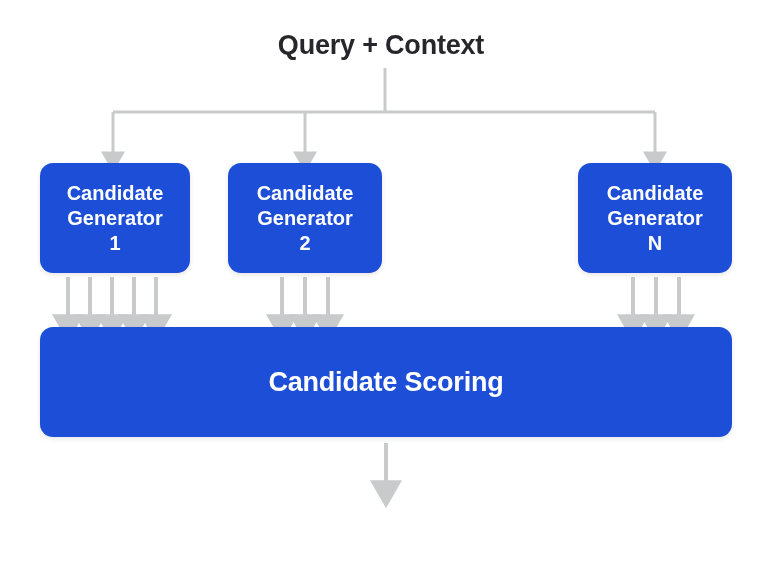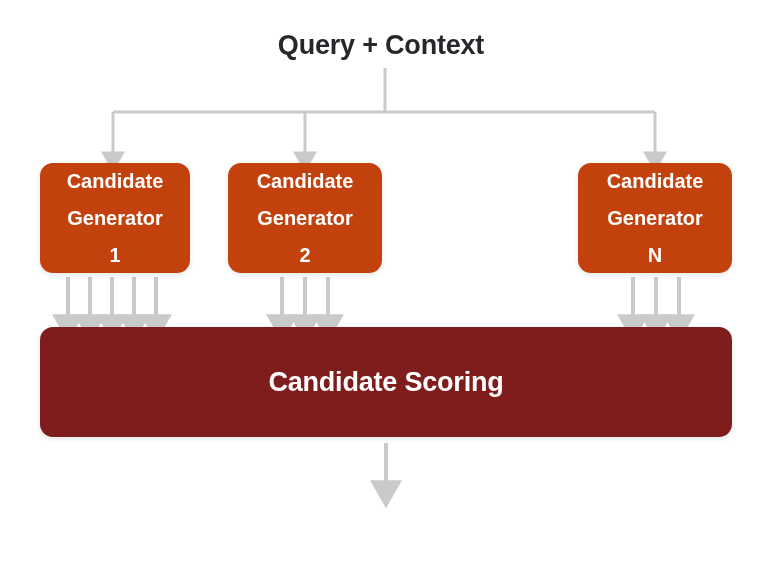--- a/index.html
+++ b/index.html
@@ -50,49 +50,48 @@
     top: 500px;
     font-size: 25px;
     color: #26262b;
   }
 
   
   .gen-box {
     position: absolute;
     top: 163px;
     height: 110px;
-    background: #c2410c;
+    background: #1d4ed8;
     border-radius: 13px;
     display: flex;
     flex-direction: column;
     align-items: center;
     justify-content: center;
     color: #ffffff;
     font-weight: bold;
     font-size: 20px;
     line-height: 25px;
     box-shadow: 0 2px 5px rgba(0,0,0,0.10);
     box-sizing: border-box;
     text-align: right;
-    gap: 12px;
   }
   .gen-box .ln { display: block; }
 
   #gen-box-0 { left: 40px;  width: 150px; }
   #gen-box-1 { left: 228px; width: 154px; }
   #gen-box-2 { left: 578px; width: 154px; }
 
   
   #scoring-bar {
     position: absolute;
     left: 40px;
     top: 327px;
     width: 692px;
     height: 110px;
-    background: #7f1d1d;
+    background: #1d4ed8;
     border-radius: 13px;
     display: flex;
     align-items: center;
     justify-content: center;
     color: #ffffff;
     font-weight: bold;
     font-size: 27px;
     letter-spacing: -0.2px;
     box-shadow: 0 2px 5px rgba(0,0,0,0.10);
     box-sizing: border-box;

